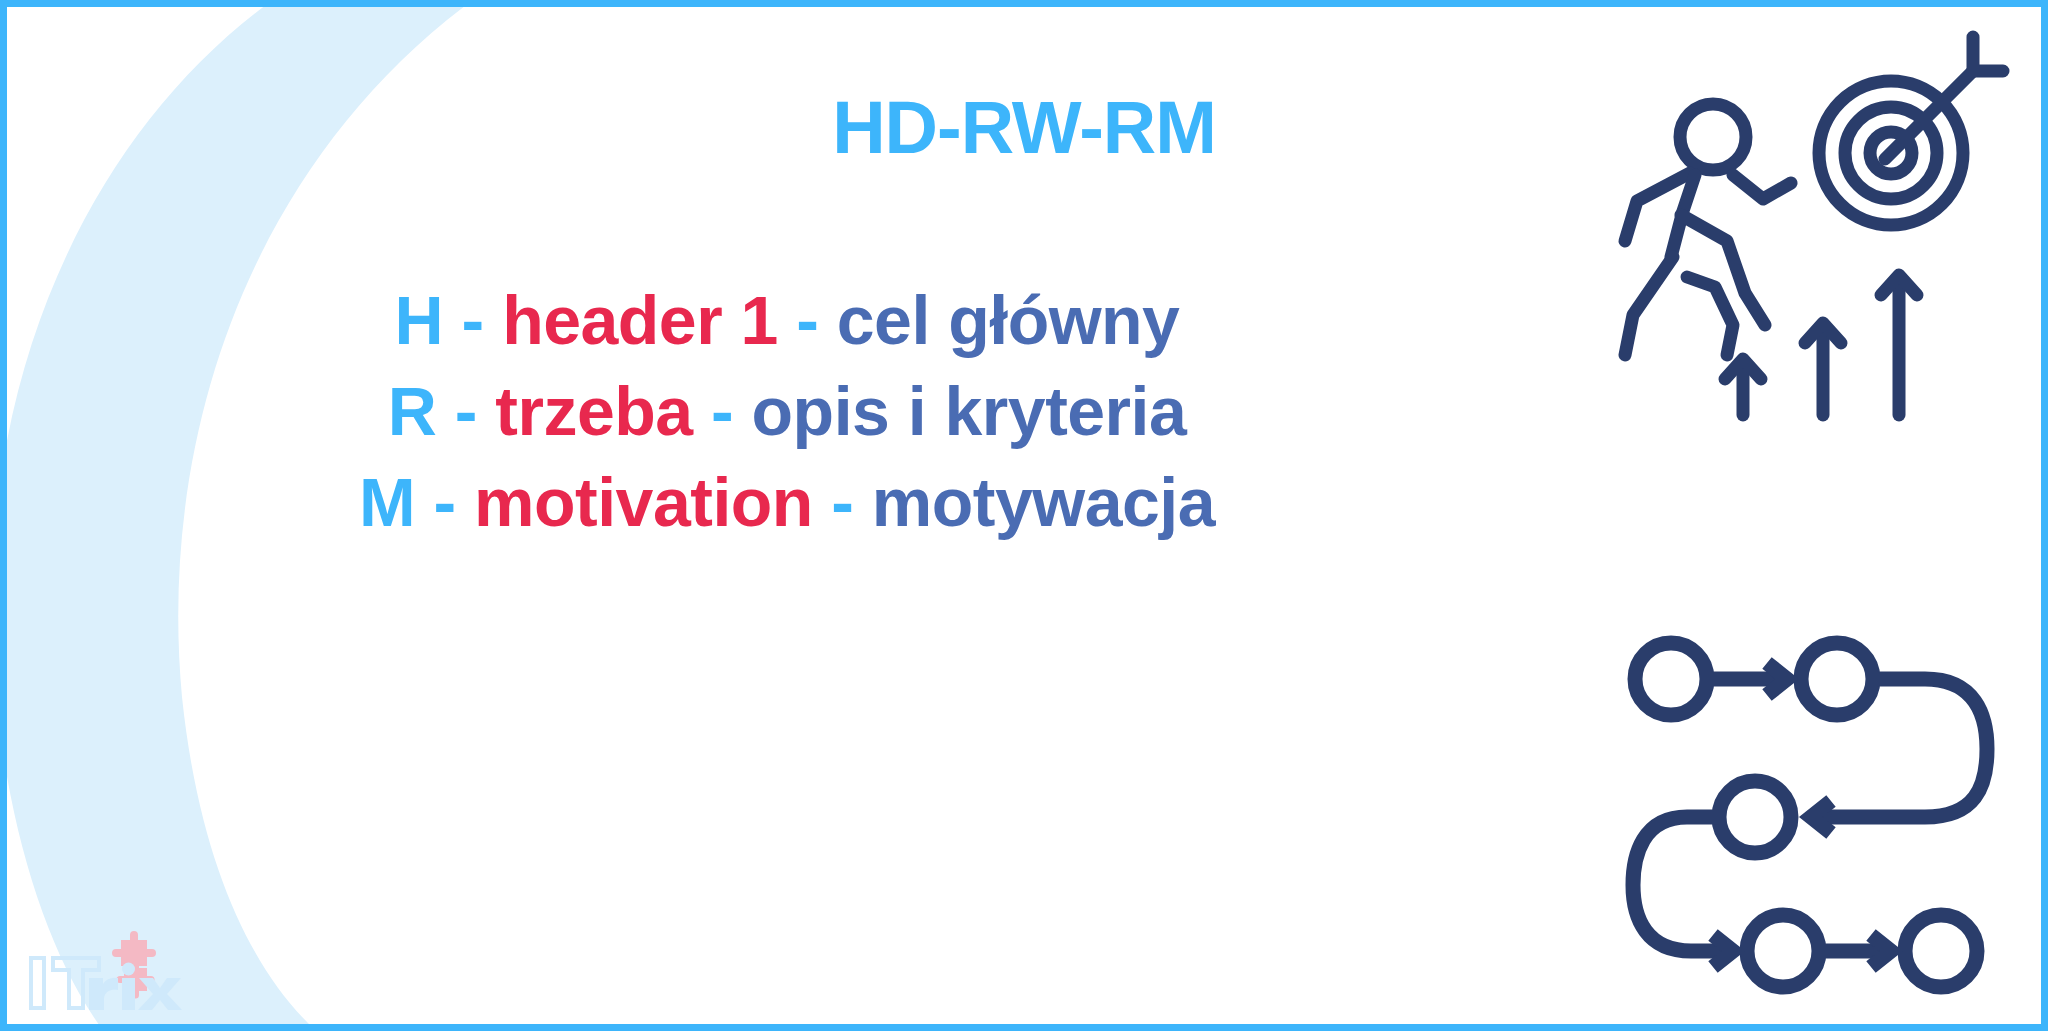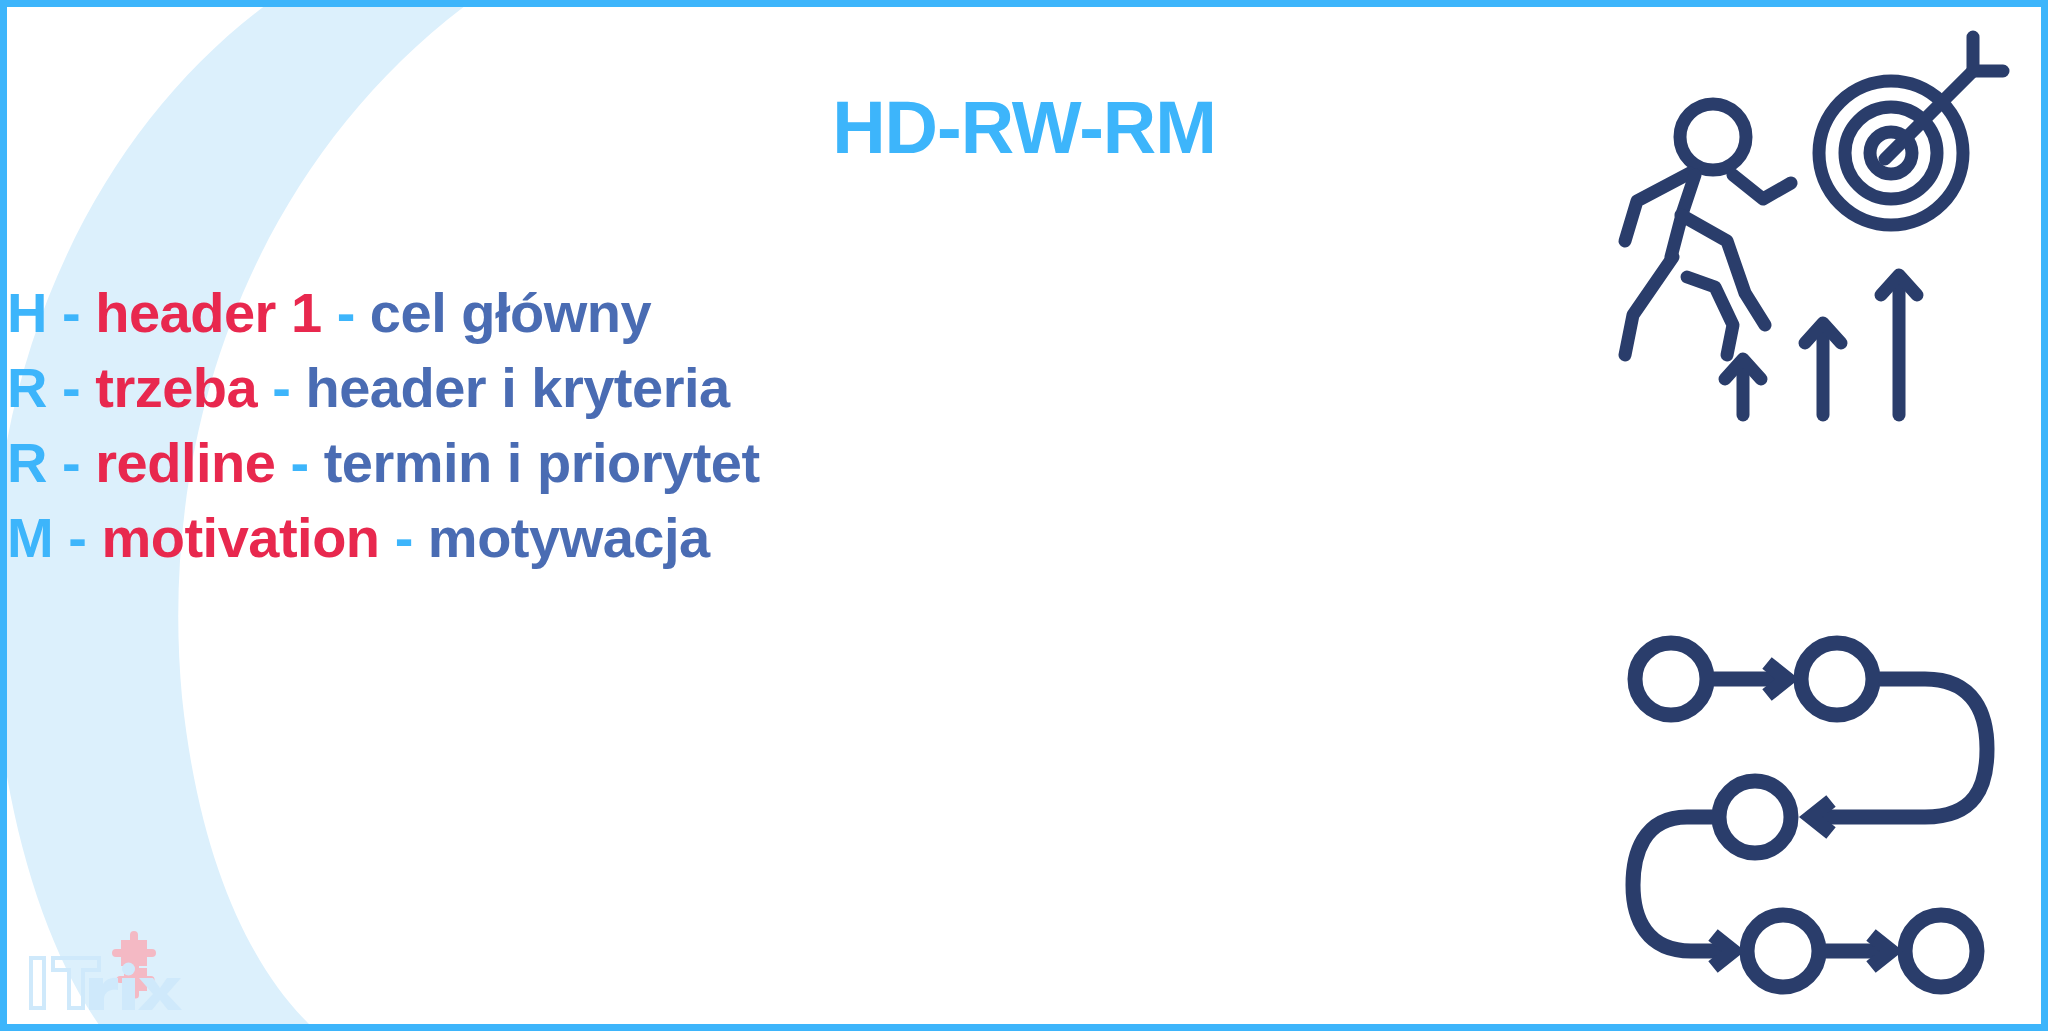--- a/index.html
+++ b/index.html
@@ -48,22 +48,23 @@
     position: absolute;
     left: 0;
     top: 268px;
     width: 1560px;
     z-index: 5;
   }
 
   .line {
     display: block;
     width: 100%;
+    text-align: center;
     white-space: nowrap;
-    font-size: 56px;
+    font-size: 68px;
     font-weight: 800;
     line-height: 1.34;
     letter-spacing: -0.5px;
   }
 
   .ltr   { color: #3db5fb; }
   .dash  { color: #3db5fb; }
   .eng   { color: #e8284e; }
   .pl    { color: #4a6cb3; }
 
@@ -111,31 +112,24 @@
       <span class="dash">-</span>
       <span class="pl">cel główny</span>
     </div>
 
 
     <div class="line">
       <span class="ltr">R</span>
       <span class="dash">-</span>
       <span class="eng">trzeba</span>
       <span class="dash">-</span>
-      <span class="pl">header i kryteria</span>
+      <span class="pl">opis i kryteria</span>
     </div>
 
 
-    <div class="line">
-      <span class="ltr">R</span>
-      <span class="dash">-</span>
-      <span class="eng">redline</span>
-      <span class="dash">-</span>
-      <span class="pl">termin i priorytet</span>
-    </div>
 
     <div class="line">
       <span class="ltr">M</span>
       <span class="dash">-</span>
       <span class="eng">motivation</span>
       <span class="dash">-</span>
       <span class="pl">motywacja</span>
     </div>
 
   </div>

